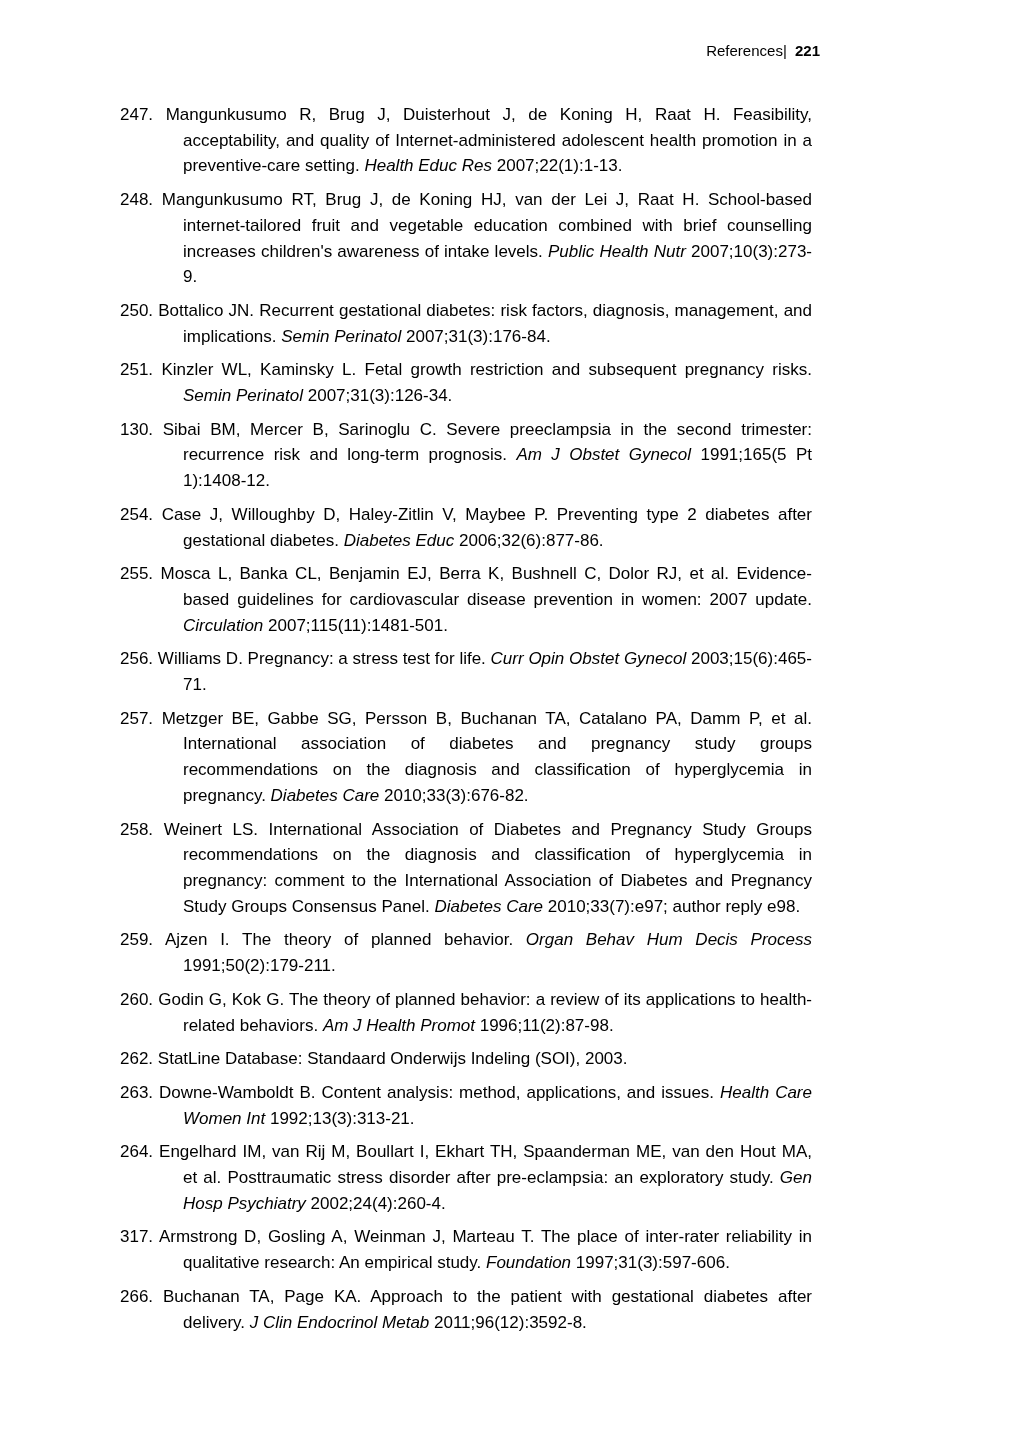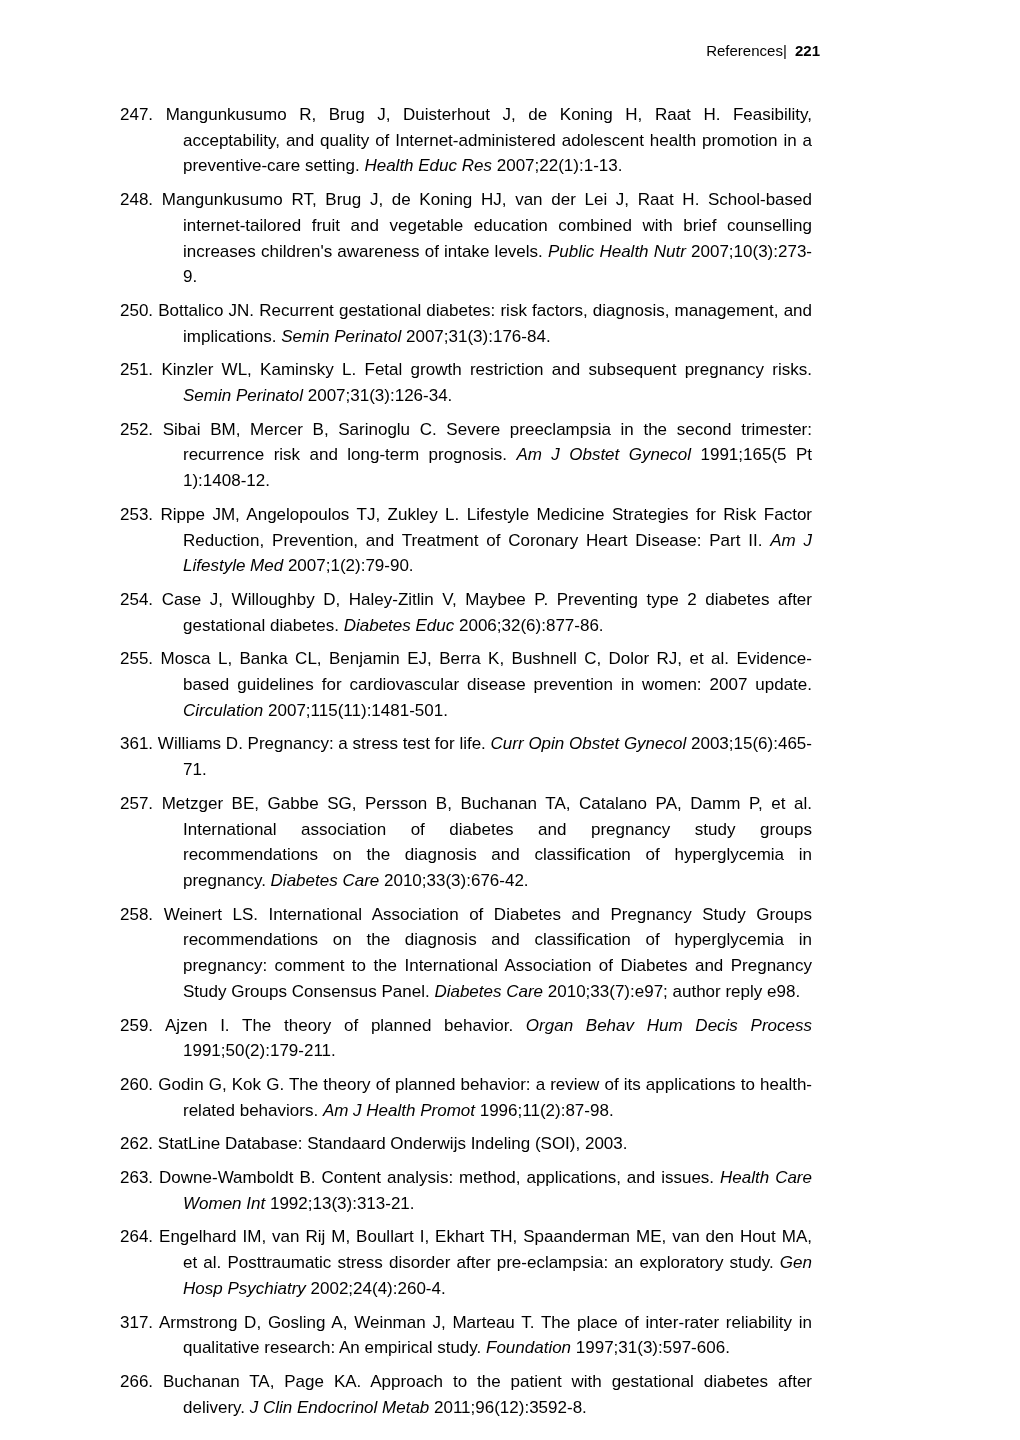--- a/index.html
+++ b/index.html
@@ -53,26 +53,25 @@
 <div class="page">
   <div class="header">
     <span>References|</span>
     <span class="pagenum">221</span>
   </div>
   <div class="refs" id="refs">
       <p class="ref"><span class="num">247.</span> <span>Mangunkusumo R, Brug J, Duisterhout J, de Koning H, Raat H. Feasibility, acceptability, and quality of Internet-administered adolescent health promotion in a preventive-care setting. </span><span class="it">Health Educ Res</span><span> 2007;22(1):1-13.</span></p>
       <p class="ref"><span class="num">248.</span> <span>Mangunkusumo RT, Brug J, de Koning HJ, van der Lei J, Raat H. School-based internet-tailored fruit and vegetable education combined with brief counselling increases children's awareness of intake levels. </span><span class="it">Public Health Nutr</span><span> 2007;10(3):273-9.</span></p>
       <p class="ref"><span class="num">250.</span> <span>Bottalico JN. Recurrent gestational diabetes: risk factors, diagnosis, management, and implications. </span><span class="it">Semin Perinatol</span><span> 2007;31(3):176-84.</span></p>
       <p class="ref"><span class="num">251.</span> <span>Kinzler WL, Kaminsky L. Fetal growth restriction and subsequent pregnancy risks. </span><span class="it">Semin Perinatol</span><span> 2007;31(3):126-34.</span></p>
-      <p class="ref"><span class="num">252.</span> <span>Sibai BM, Mercer B, Sarinoglu C. Severe preeclampsia in the second trimester: recurrence risk and long-term prognosis. </span><span class="it">Am J Obstet Gynecol</span><span> 1991;165(5 Pt 1):1408-12.</span></p>
-      <p class="ref"><span class="num">253.</span> <span>Rippe JM, Angelopoulos TJ, Zukley L. Lifestyle Medicine Strategies for Risk Factor Reduction, Prevention, and Treatment of Coronary Heart Disease: Part II. </span><span class="it">Am J Lifestyle Med</span><span> 2007;1(2):79-90.</span></p>
+      <p class="ref"><span class="num">130.</span> <span>Sibai BM, Mercer B, Sarinoglu C. Severe preeclampsia in the second trimester: recurrence risk and long-term prognosis. </span><span class="it">Am J Obstet Gynecol</span><span> 1991;165(5 Pt 1):1408-12.</span></p>
       <p class="ref"><span class="num">254.</span> <span>Case J, Willoughby D, Haley-Zitlin V, Maybee P. Preventing type 2 diabetes after gestational diabetes. </span><span class="it">Diabetes Educ</span><span> 2006;32(6):877-86.</span></p>
       <p class="ref"><span class="num">255.</span> <span>Mosca L, Banka CL, Benjamin EJ, Berra K, Bushnell C, Dolor RJ, et al. Evidence-based guidelines for cardiovascular disease prevention in women: 2007 update. </span><span class="it">Circulation</span><span> 2007;115(11):1481-501.</span></p>
-      <p class="ref"><span class="num">361.</span> <span>Williams D. Pregnancy: a stress test for life. </span><span class="it">Curr Opin Obstet Gynecol</span><span> 2003;15(6):465-71.</span></p>
-      <p class="ref"><span class="num">257.</span> <span>Metzger BE, Gabbe SG, Persson B, Buchanan TA, Catalano PA, Damm P, et al. International association of diabetes and pregnancy study groups recommendations on the diagnosis and classification of hyperglycemia in pregnancy. </span><span class="it">Diabetes Care</span><span> 2010;33(3):676-42.</span></p>
+      <p class="ref"><span class="num">256.</span> <span>Williams D. Pregnancy: a stress test for life. </span><span class="it">Curr Opin Obstet Gynecol</span><span> 2003;15(6):465-71.</span></p>
+      <p class="ref"><span class="num">257.</span> <span>Metzger BE, Gabbe SG, Persson B, Buchanan TA, Catalano PA, Damm P, et al. International association of diabetes and pregnancy study groups recommendations on the diagnosis and classification of hyperglycemia in pregnancy. </span><span class="it">Diabetes Care</span><span> 2010;33(3):676-82.</span></p>
       <p class="ref"><span class="num">258.</span> <span>Weinert LS. International Association of Diabetes and Pregnancy Study Groups recommendations on the diagnosis and classification of hyperglycemia in pregnancy: comment to the International Association of Diabetes and Pregnancy Study Groups Consensus Panel. </span><span class="it">Diabetes Care</span><span> 2010;33(7):e97; author reply e98.</span></p>
       <p class="ref"><span class="num">259.</span> <span>Ajzen I. The theory of planned behavior. </span><span class="it">Organ Behav Hum Decis Process</span><span> 1991;50(2):179-211.</span></p>
       <p class="ref"><span class="num">260.</span> <span>Godin G, Kok G. The theory of planned behavior: a review of its applications to health-related behaviors. </span><span class="it">Am J Health Promot</span><span> 1996;11(2):87-98.</span></p>
       <p class="ref"><span class="num">262.</span> <span>StatLine Database: Standaard Onderwijs Indeling (SOI), 2003.</span></p>
       <p class="ref"><span class="num">263.</span> <span>Downe-Wamboldt B. Content analysis: method, applications, and issues. </span><span class="it">Health Care Women Int</span><span> 1992;13(3):313-21.</span></p>
       <p class="ref"><span class="num">264.</span> <span>Engelhard IM, van Rij M, Boullart I, Ekhart TH, Spaanderman ME, van den Hout MA, et al. Posttraumatic stress disorder after pre-eclampsia: an exploratory study. </span><span class="it">Gen Hosp Psychiatry</span><span> 2002;24(4):260-4.</span></p>
       <p class="ref"><span class="num">317.</span> <span>Armstrong D, Gosling A, Weinman J, Marteau T. The place of inter-rater reliability in qualitative research: An empirical study. </span><span class="it">Foundation</span><span> 1997;31(3):597-606.</span></p>
       <p class="ref"><span class="num">266.</span> <span>Buchanan TA, Page KA. Approach to the patient with gestational diabetes after delivery. </span><span class="it">J Clin Endocrinol Metab</span><span> 2011;96(12):3592-8.</span></p>
     </div>
 </div>

